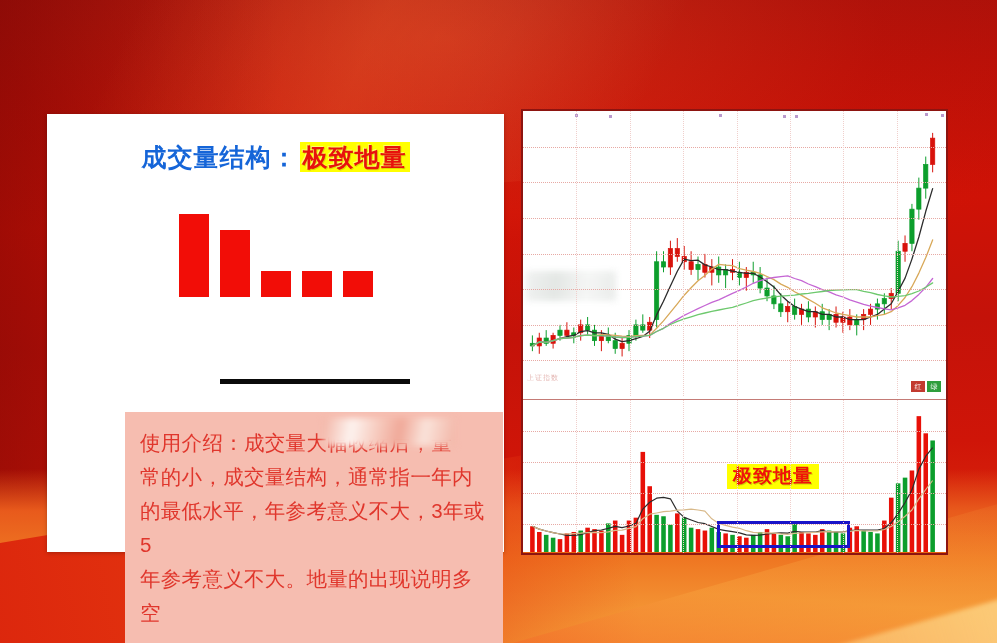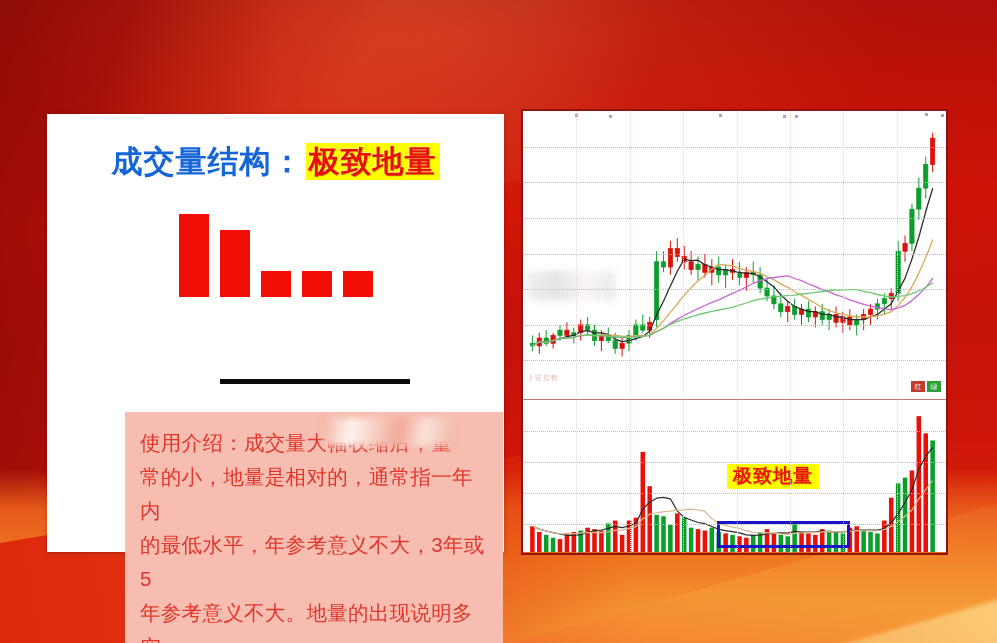--- a/index.html
+++ b/index.html
@@ -46,21 +46,21 @@
     background:linear-gradient(90deg,rgba(255,210,120,0),rgba(255,225,150,.75));
     transform:rotate(-16deg);transform-origin:right bottom;filter:blur(2px);
   }
 
   
   #left-card{
     position:absolute;left:47px;top:114px;width:457px;height:438px;
     background:#fff;box-shadow:0 1px 4px rgba(0,0,0,.25);
   }
   #card-title{
-    text-align:center;margin-top:27px;font-size:31px;font-weight:bold;
+    text-align:center;margin-top:27px;font-size:25px;font-weight:bold;
     letter-spacing:1px;white-space:nowrap;
   }
   #card-title .t-blue{color:#1565d8;
     text-shadow:-1px -1px 0 #fff,1px -1px 0 #fff,-1px 1px 0 #fff,1px 1px 0 #fff;}
   #card-title .t-hl{
     color:#e8120c;background:#ffff00;padding:1px 3px;margin-left:2px;
     text-shadow:-1px -1px 0 #fff6,1px 1px 0 #0002;
   }
   
   #mini-chart{
@@ -153,21 +153,21 @@
     <div class="mb" style="height:83px"></div>
     <div class="mb" style="height:67px"></div>
     <div class="mb" style="height:26px"></div>
     <div class="mb" style="height:26px"></div>
     <div class="mb" style="height:26px"></div>
   </div>
   <div id="mini-baseline"></div>
 
   <div id="note-box">
     <p>使用介绍：成交量大幅收缩后，量</p>
-    <p>常的小，地量是相对的，通常指一年内</p>
+    <p>常的小，成交量结构，通常指一年内</p>
     <p>的最低水平，年参考意义不大，3年或5</p>
     <p>年参考意义不大。地量的出现说明多空</p>
 
     <div id="note-mask"></div>
   </div>
 </div>
 
 <div id="chart-panel">
 
   <div class="pane" id="price-pane">

